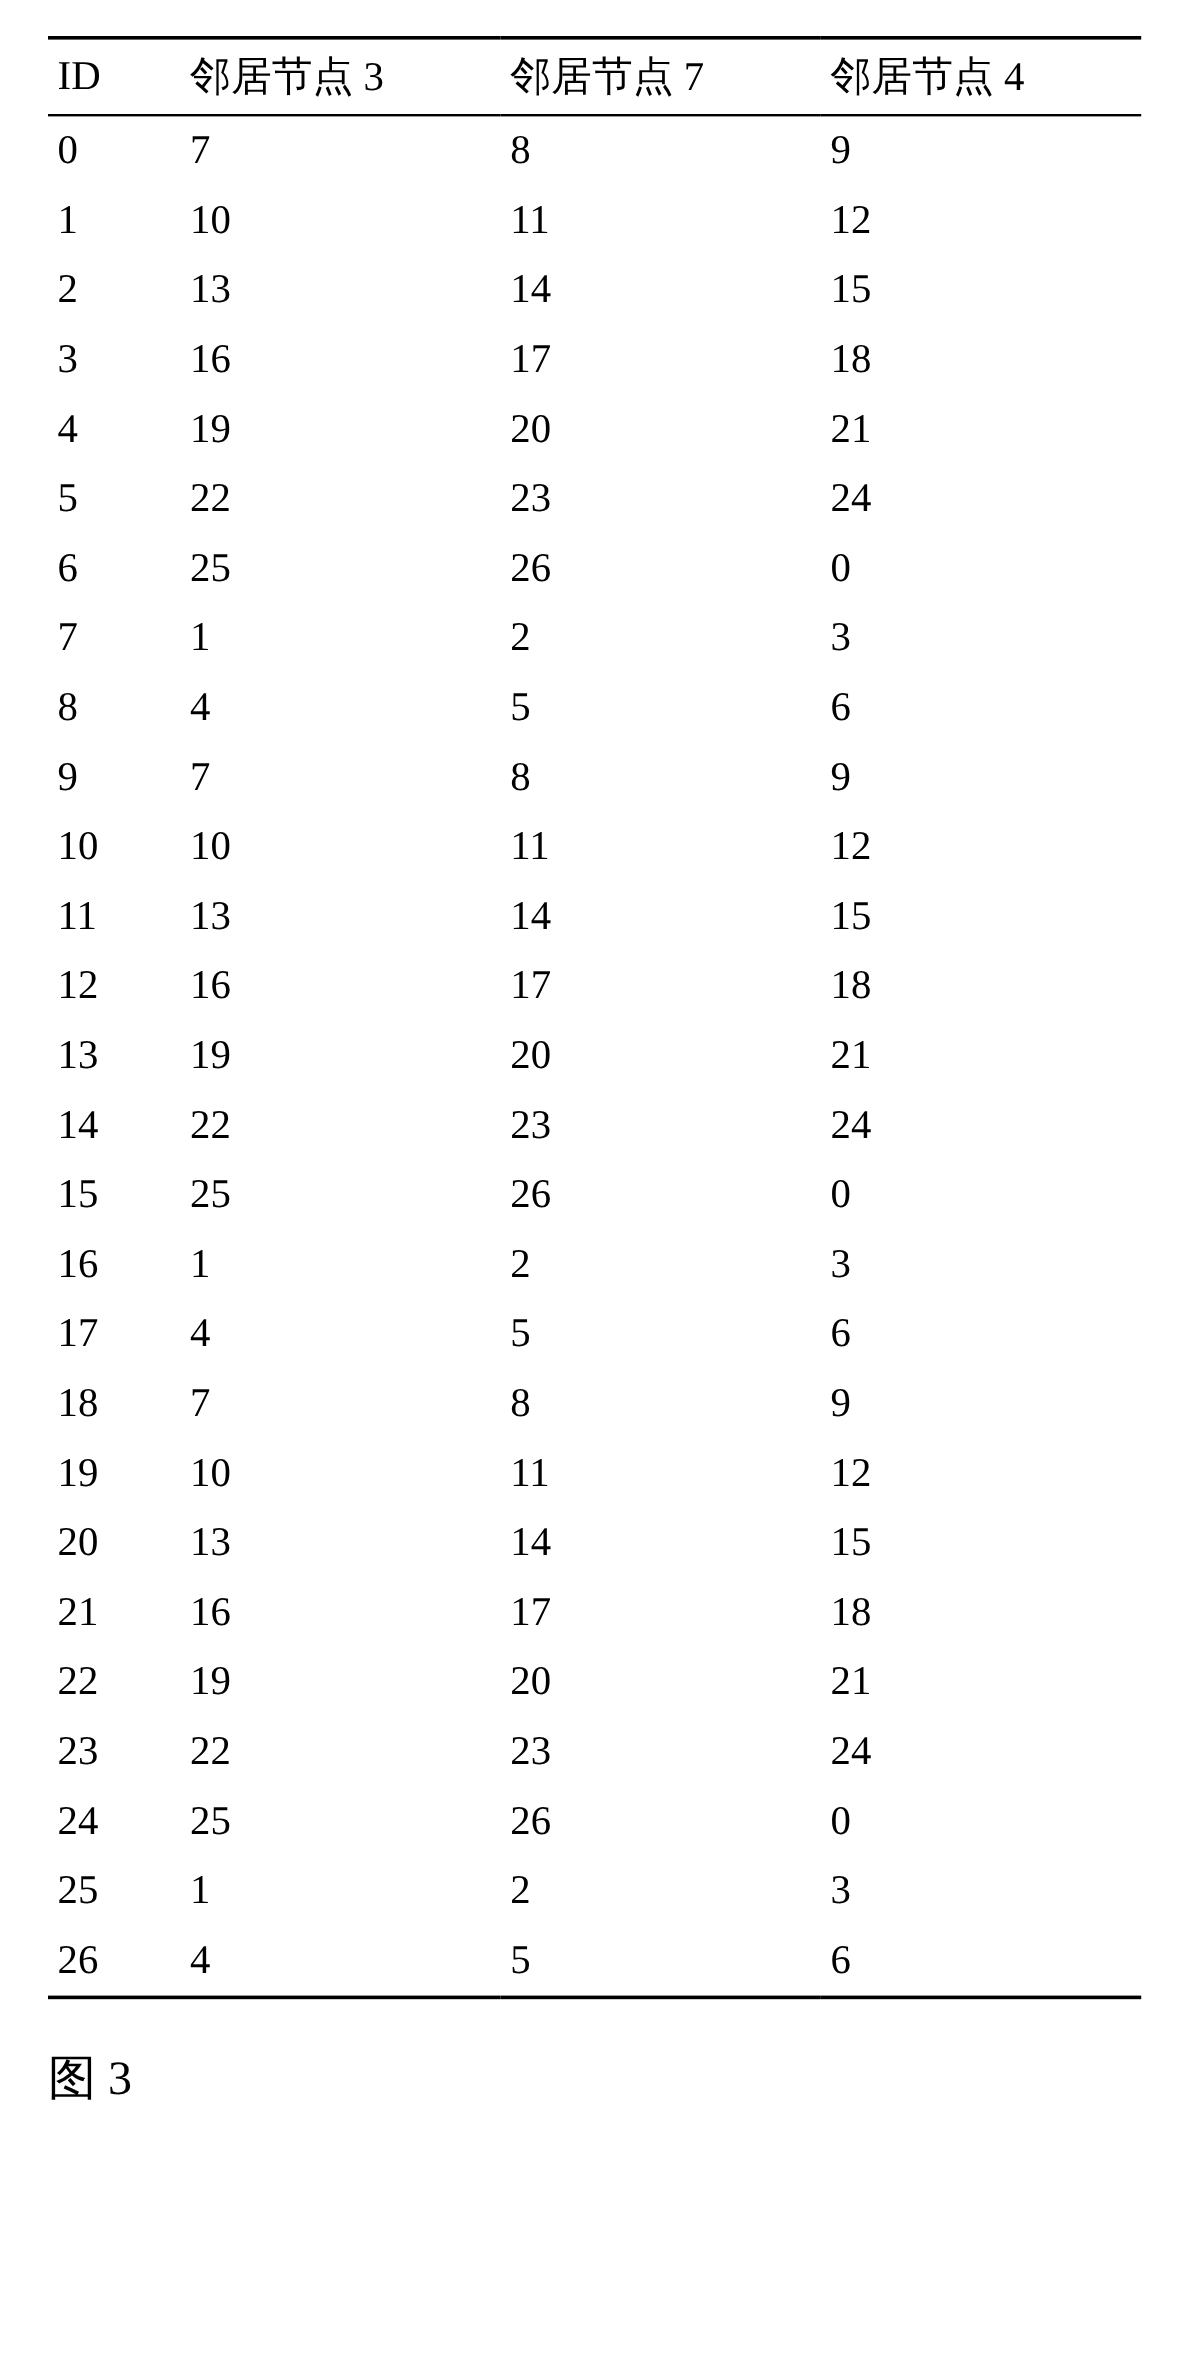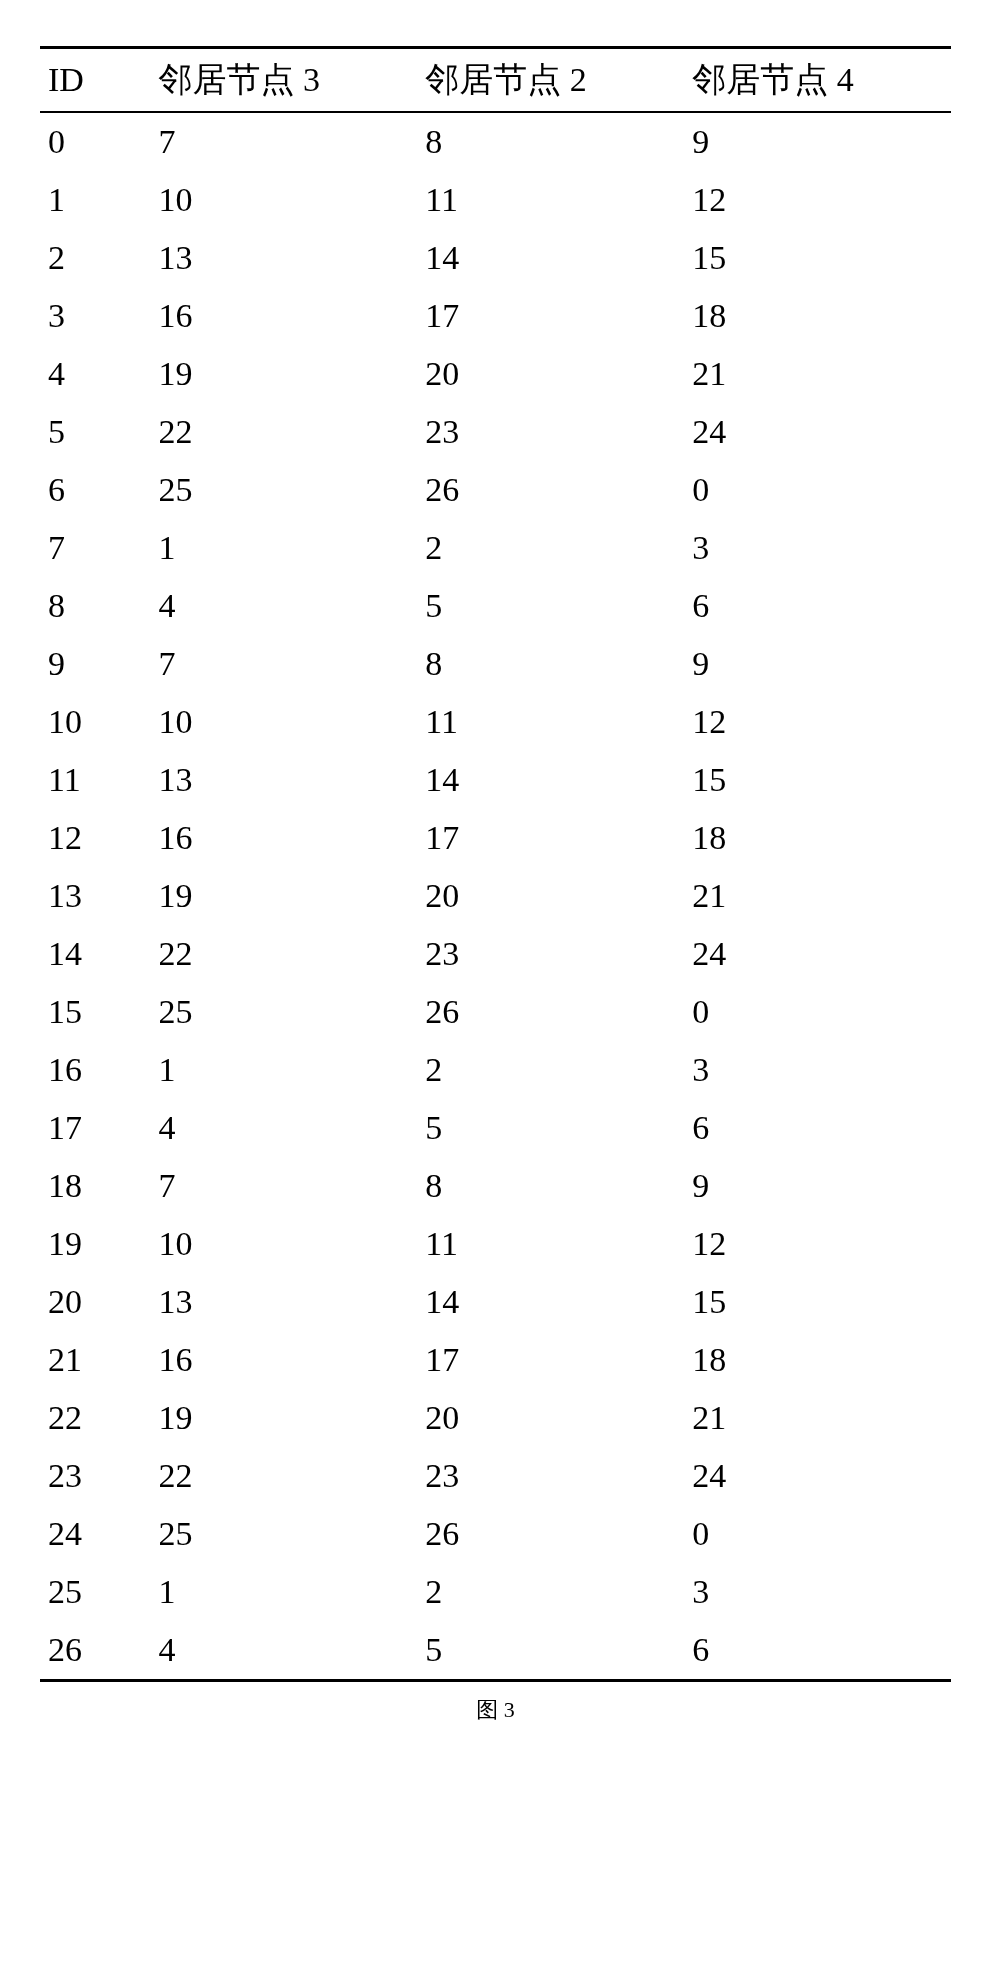--- a/index.html
+++ b/index.html
@@ -8,55 +8,54 @@
     background: #ffffff;
     font-family: "Times New Roman", "SimSun", serif;
     font-size: 34px;
     color: #000;
     width: 991px;
     box-sizing: border-box;
   }
   table {
     border-collapse: collapse;
     width: 100%;
-    margin-top: 16px;
   }
   thead tr {
     border-top: 3px solid #000;
     border-bottom: 2px solid #000;
   }
   tbody tr:last-child {
     border-bottom: 3px solid #000;
   }
   th, td {
     text-align: left;
     padding: 10px 8px 10px 8px;
     font-weight: normal;
   }
   th {
     padding-top: 8px;
     padding-bottom: 8px;
   }
   .col-id { width: 12%; }
   .col-n  { width: 29%; }
   .caption {
-    text-align: center;
-    margin-top: 13px;
-    font-size: 22px;
+    text-align: left;
+    margin-top: 38px;
+    font-size: 40px;
   }
 </style>
 </head>
 <body>
 
 <table>
   <thead>
     <tr>
       <th class="col-id">ID</th>
       <th class="col-n">邻居节点 3</th>
-      <th class="col-n">邻居节点 2</th>
+      <th class="col-n">邻居节点 7</th>
       <th class="col-n">邻居节点 4</th>
     </tr>
   </thead>
   <tbody id="tbody">
   <tr>
         <td>0</td>
         <td>7</td>
         <td>8</td>
         <td>9</td>
       </tr>

